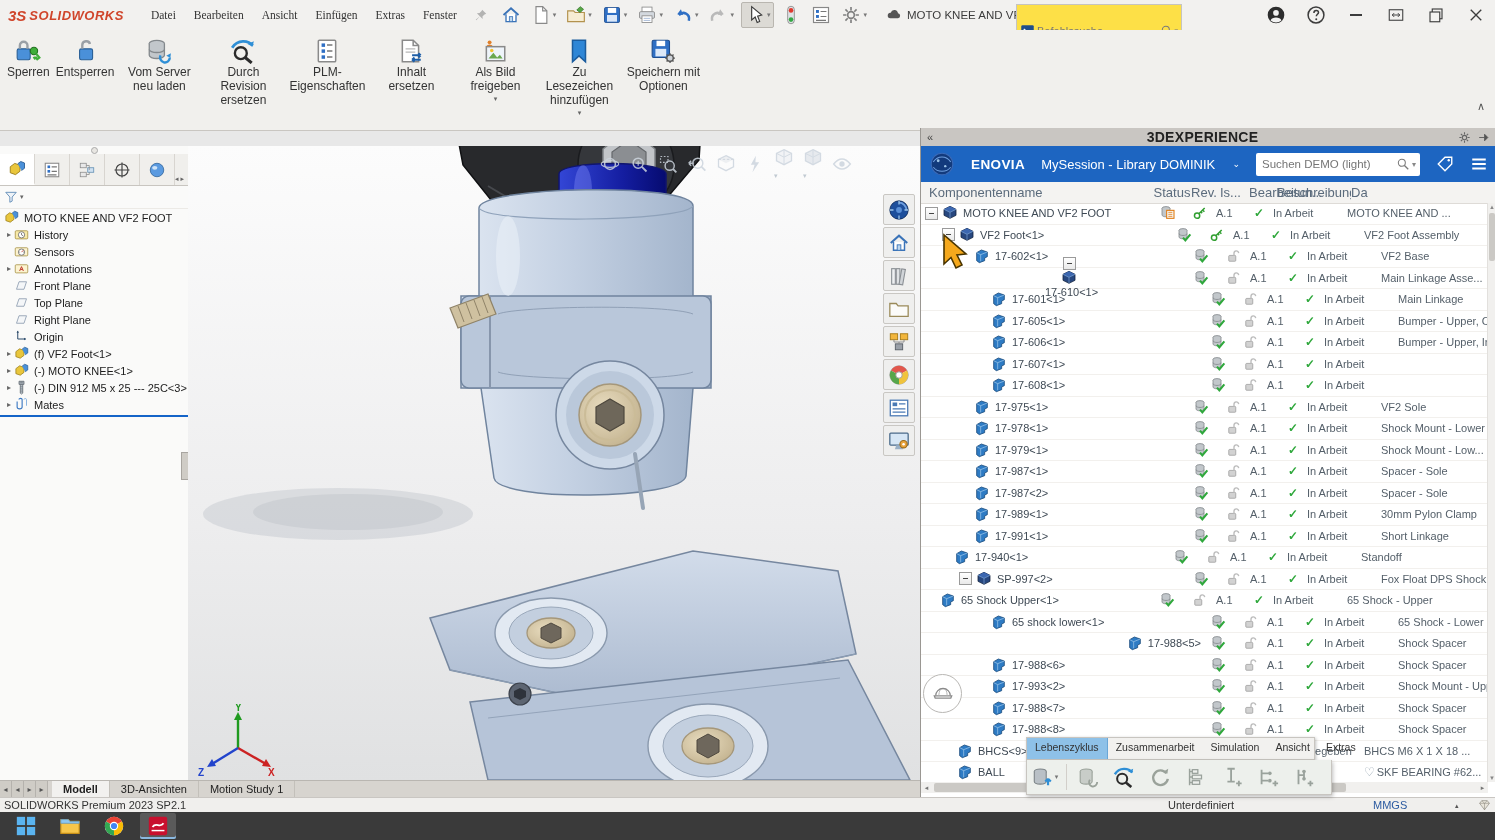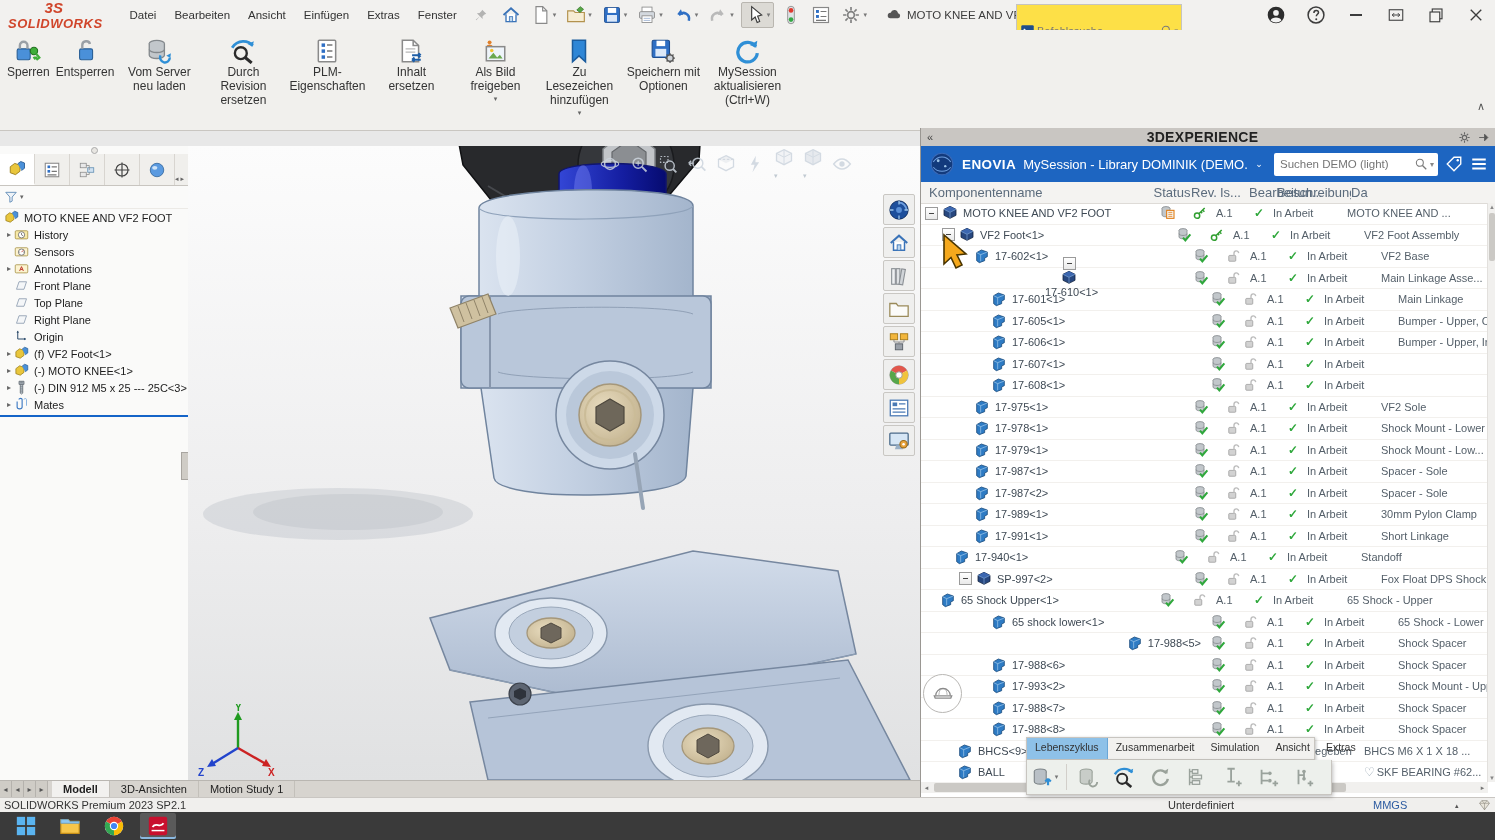--- a/index.html
+++ b/index.html
@@ -3,21 +3,21 @@
 <meta charset="utf-8">
 <style>
   html,body{margin:0;padding:0;}
   body{width:1495px;height:840px;overflow:hidden;font-family:"Liberation Sans",sans-serif;font-size:11px;color:#222;background:#e8e8e8;}
   #app{position:relative;width:1495px;height:840px;background:#e8e8e8;}
   svg{display:block;}
   .i16{width:16px;height:16px;} .i18{width:18px;height:18px;} .i20{width:20px;height:20px;} .i14{width:14px;height:14px;} .i26{width:26px;height:26px;} .i22{width:22px;height:22px;} .i15{width:15px;height:15px;} .i13{width:13px;height:13px;}
 
   
   #titlebar{position:absolute;left:0;top:0;width:1495px;height:30px;background:#f2f1ef;border-bottom:1px solid #dcdad6;display:flex;align-items:center;}
-  .logo{display:flex;align-items:center;margin-left:8px;margin-right:18px;flex-direction:column;}
+  .logo{display:flex;align-items:center;margin-left:8px;margin-right:18px;}
   .logo-mark{color:#d0452b;font-weight:700;font-style:italic;font-size:15px;margin-right:3px;}
   .logo-text{color:#d0452b;font-weight:700;font-style:italic;font-size:13px;letter-spacing:.5px;}
   .menu-item{padding:0 9px;font-size:11.5px;color:#333;line-height:30px;cursor:default;}
   .pin-btn{margin:0 8px;opacity:.6;}
   .qi{display:flex;align-items:center;padding:2px 3px;border-radius:2px;margin:0 2px;}
   .qi.active{background:#dcdad5;border:1px solid #b9b6b0;}
   .qi .dd{font-size:7px;color:#777;margin-left:2px;}
   .doc-title{display:flex;align-items:center;gap:5px;margin-left:14px;color:#3c3c3c;font-size:11.5px;white-space:nowrap;max-width:250px;overflow:hidden;}
   .cmdsearch{position:absolute;left:1016px;top:4px;width:158px;height:22px;background:#fde047;border:1px solid #c6c4c0;display:flex;align-items: center;padding:15px 3px;}
   .cmdsearch input{border:0;outline:0;flex:1;font-size:11px;font-family:"Liberation Sans",sans-serif;color:#444;min-width:0;background:transparent;}
@@ -64,21 +64,21 @@
   .rail-btn{width:30px;height:29px;background:#efefee;border:1px solid #c9c7c3;border-radius:2px;display:flex;align-items:center;justify-content:center;}
   #triad{position:absolute;left:8px;top:558px;z-index:2;}
   #triad text{font-size:10px;font-weight:700;font-family:"Liberation Sans",sans-serif;}
 
   
   #rightpanel{position:absolute;left:920px;top:128px;width:575px;height:669px;background:#fff;border-left:1px solid #9a9792;z-index:5;}
   .rp-header{height:18px;background:#c9c6c2;display:flex;align-items:center;padding:0 6px;}
   .rp-header .chev{color:#444;font-size:11px;width:20px;}
   .rp-title{flex:1;text-align:center;font-weight:700;font-size:14px;color:#222;letter-spacing:.3px;}
   .rp-hicons{display:flex;align-items:center;gap:6px;}
-  .rp-blue{height:36px;background:#1d65c1;display:flex;align-items:center;padding:0 8px;gap:7px;}
+  .rp-blue{height:36px;background:#1d65c1;display:flex;align-items:center;padding:0 8px;gap:16px;}
   .rp-brand{color:#fff;font-weight:700;font-size:13.5px;letter-spacing:.4px;}
   .rp-session{color:#fff;font-size:13px;white-space:nowrap;overflow:hidden;max-width:225px;}
   .rp-chev{color:#fff;font-size:9px;}
   .rp-search{margin-left:auto;width:156px;height:23px;background:#fff;border-radius:2px;display:flex;align-items:center;padding:0 4px;gap:2px;}
   .rp-search input{border:0;outline:0;flex:1;min-width:0;font-size:11.5px;font-family:"Liberation Sans",sans-serif;color:#555;}
   .rp-search .dd{font-size:8px;color:#888;}
   .rp-cols{height:21px;background:#f4f3f1;border-bottom:1px solid #dedbd7;display:flex;align-items:center;color:#5b6b7c;font-size:13px;}
   .c-name{width:225px;padding-left:8px;display:flex;align-items:center;overflow:hidden;white-space:nowrap;}
   .c-status{width:36px;display:flex;justify-content:center;}
   .c-lock{width:28px;display:flex;justify-content:center;}
@@ -143,21 +143,21 @@
 </head>
 <body>
 
 <div id="app">
 
   <div id="titlebar">
     <div class="logo">
       <span class="logo-mark">3S</span>
       <span class="logo-text">SOLIDWORKS</span>
     </div>
-    <div id="menubar" style="display: flex;">
+    <div id="menubar" style="display: flex; font-family: Liberation Serif, serif;">
         <span class="menu-item">Datei</span>
         <span class="menu-item">Bearbeiten</span>
         <span class="menu-item">Ansicht</span>
         <span class="menu-item">Einfügen</span>
         <span class="menu-item">Extras</span>
         <span class="menu-item">Fenster</span>
       </div>
     <span class="pin-btn">
         <svg class="i14" viewBox="0 0 24 24">
           <path d="M14 3l7 7-3 1-3.5 3.5.5 4.5L10 14l-6 7-1-1 7-6-5-5 4.5-.5L13 5z" fill="#8a8a8a"></path>
@@ -402,29 +402,20 @@
         <div class="rb-ic">
           <svg class="i26" viewBox="0 0 24 24">
             <rect x="2" y="2" width="16" height="16" rx="1.5" fill="#2f6fc4" stroke="#1d4c8f"></rect>
             <rect x="6" y="2.5" width="8" height="5" fill="#fff"></rect>
             <rect x="5" y="10" width="10" height="7" fill="#dce8f8"></rect>
             <circle cx="18.5" cy="18.5" r="3" fill="#cfd3d8" stroke="#555" stroke-width="1.2"></circle>
             <path d="M18.5 14v2M18.5 21v2M14 18.5h2M21 18.5h2M15.3 15.3l1.4 1.4M20.3 20.3l1.4 1.4M21.7 15.3l-1.4 1.4M16.7 20.3l-1.4 1.4" stroke="#555" stroke-width="1.2"></path>
           </svg>
         </div>
         <div class="rb-lb">Speichern mit Optionen</div>
-      </div>
-      <div class="rb">
-        <div class="rb-ic">
-          <svg class="i26" viewBox="0 0 24 24">
-            <path d="M20 8A9 9 0 1 0 21.5 14" fill="none" stroke="#2f8fd6" stroke-width="3"></path>
-            <path d="M21.5 2.5 20.5 9l-6-2.5z" fill="#2f8fd6"></path>
-          </svg>
-        </div>
-        <div class="rb-lb">MySession aktualisieren (Ctrl+W)</div>
       </div>
     </div>
   <div id="ribbon-collapse">∧</div>
 
 
   <div id="leftpanel">
     <div class="lp-dot">
         <span></span>
       </div>
     <div class="ft-tabs">

